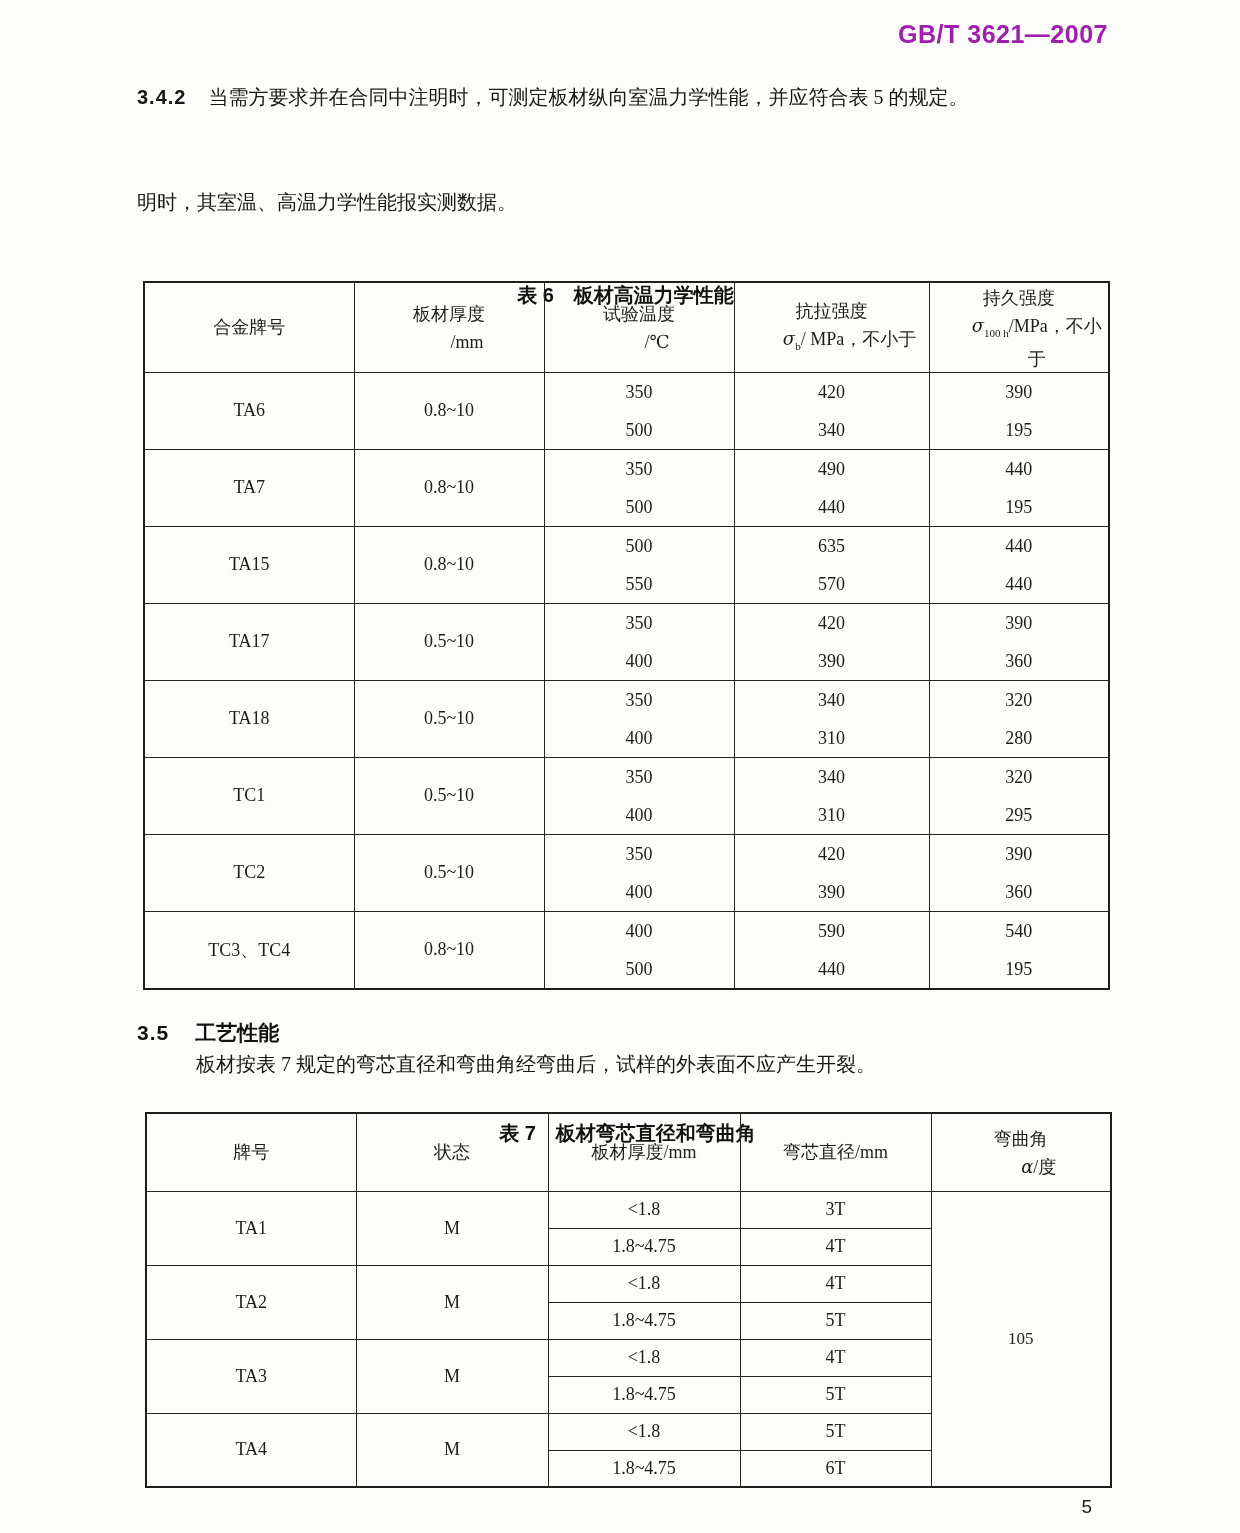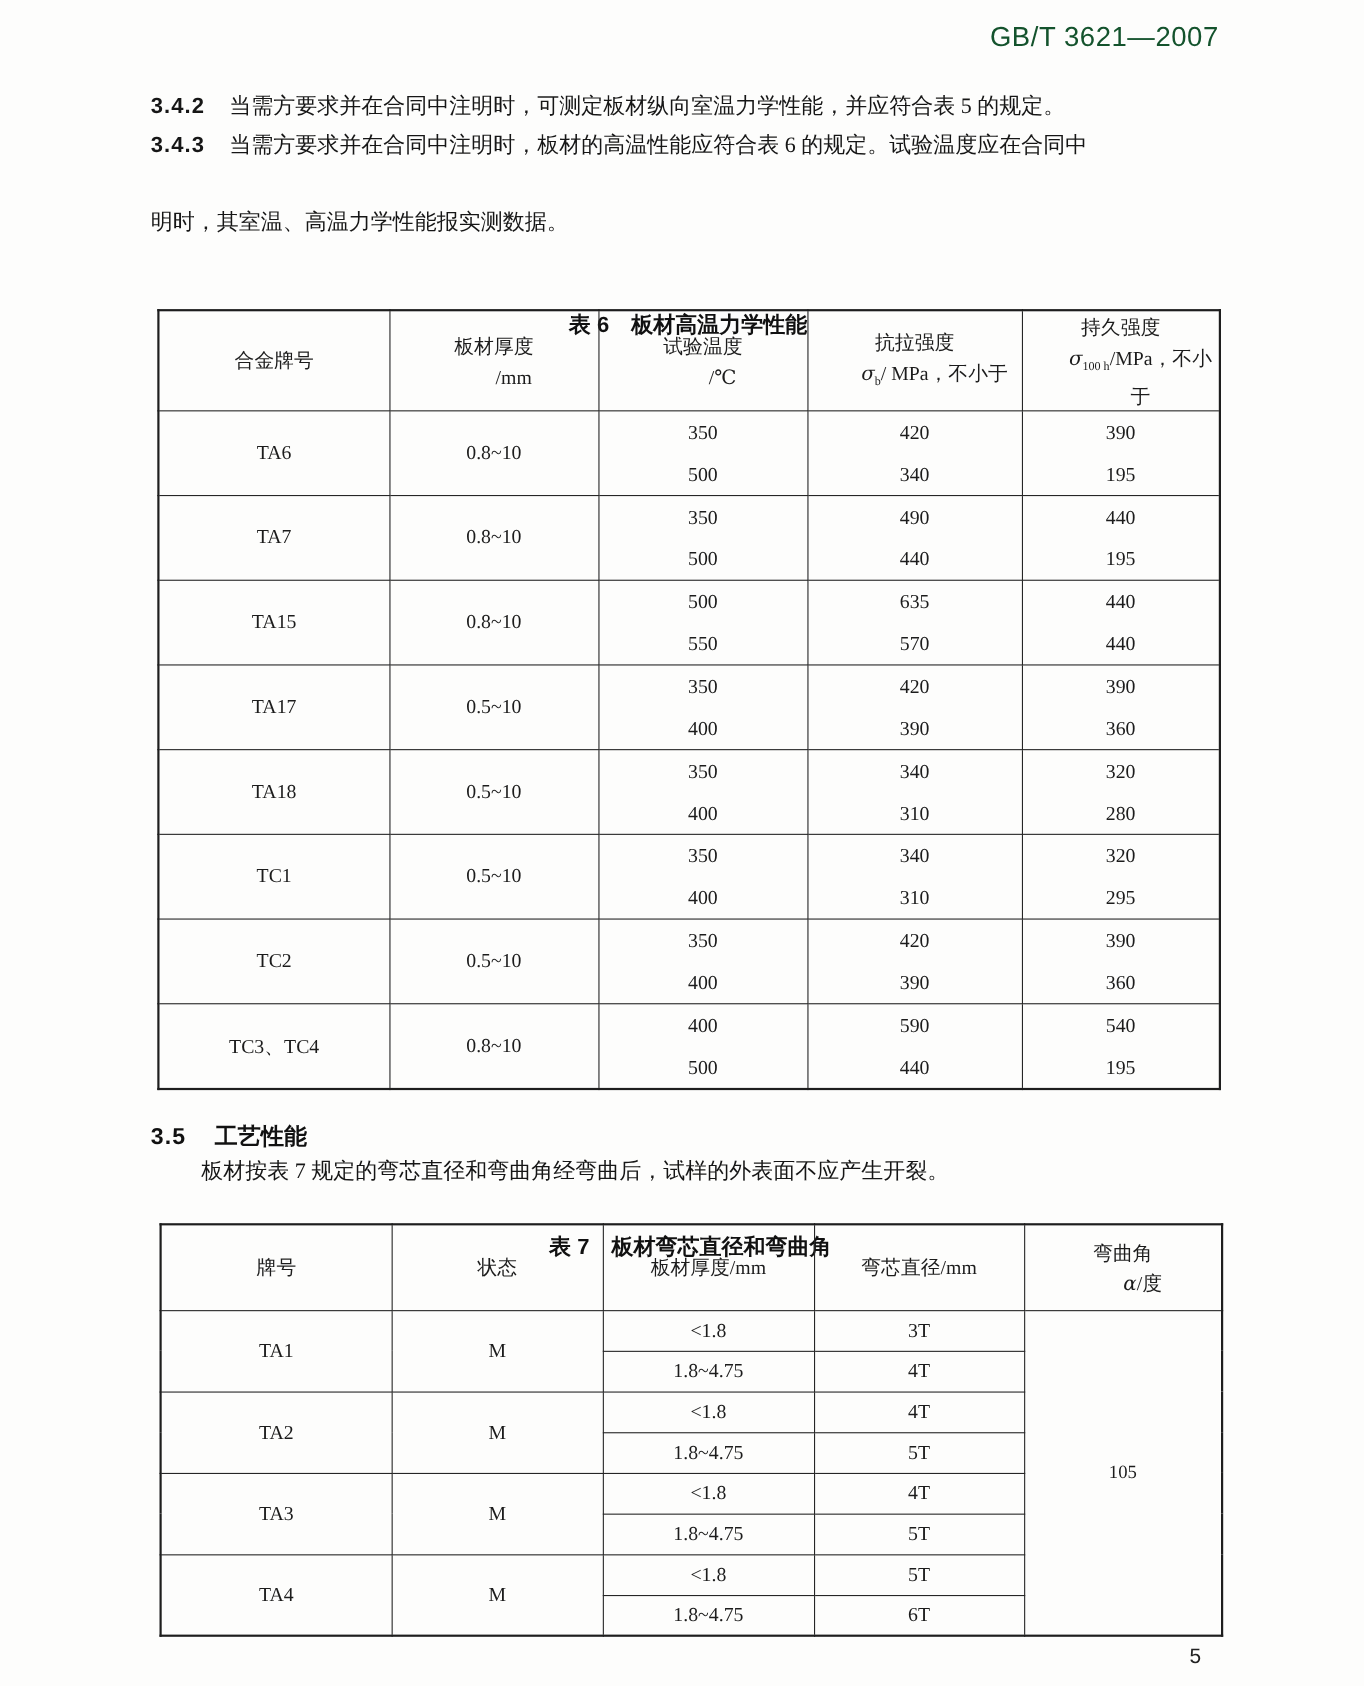--- a/index.html
+++ b/index.html
@@ -8,22 +8,22 @@
     width: 1240px; height: 1533px;
     font-family: "Liberation Serif", "DejaVu Serif", serif;
     color: #1b1b1b;
     position: relative;
     overflow: hidden;
     background: #fdfdfc;
   }
   .doc-code {
     position: absolute; top: 20px; right: 132px;
     font-family: "Liberation Sans", "DejaVu Sans", sans-serif;
-    font-weight: normal; font-size: 25px; letter-spacing: 0.5px;
-    color: #14532d;
+    font-weight: bold; font-size: 25px; letter-spacing: 0.5px;
+    color: #a21caf;
   }
   .para {
     position: absolute; left: 137px; width: 975px;
     font-size: 20px; line-height: 35px; color: #161616;
   }
   .para .num {
     font-family: "Liberation Sans", "DejaVu Sans", sans-serif;
     font-weight: bold; margin-right: 22px; letter-spacing: 1px;
   }
   .table-title {
@@ -74,21 +74,20 @@
 </head>
 <body>
 
 <div class="doc-code">GB/T 3621—2007</div>
 
 <div class="para" style="top:80px;">
   <span class="num">3.4.2</span><span>当需方要求并在合同中注明时，可测定板材纵向室温力学性能，并应符合表 5 的规定。</span>
 </div>
 
 <div class="para" style="top:115px;">
-  <div><span class="num">3.4.3</span><span>当需方要求并在合同中注明时，板材的高温性能应符合表 6 的规定。试验温度应在合同中</span></div>
 </div>
 
 <div class="para" style="top:185px;">
   <div>明时，其室温、高温力学性能报实测数据。</div>
 </div>
 
 <div class="table-title" style="top:246px;">表 6　板材高温力学性能</div>
 
 <table id="table6">
   <colgroup>
@@ -248,21 +247,21 @@
           <div>195</div>
         </td>
   </tr>
 </tbody>
   </table>
 
 <div class="section-head" style="top:1019px;">
   <span class="num">3.5</span><span>工艺性能</span>
 </div>
 
-<div class="body-indent" style="top:1051px;">板材按表 7 规定的弯芯直径和弯曲角经弯曲后，试样的外表面不应产生开裂。</div>
+<div class="body-indent" style="top:1051px;margin-left:13px;">板材按表 7 规定的弯芯直径和弯曲角经弯曲后，试样的外表面不应产生开裂。</div>
 
 <div class="table-title" style="top:1084px; left:145px;">表 7　板材弯芯直径和弯曲角</div>
 
 <table id="table7">
   <colgroup>
     <col style="width:210px">
       <col style="width:192px">
       <col style="width:192px">
       <col style="width:191px">
       <col style="width:180px">

